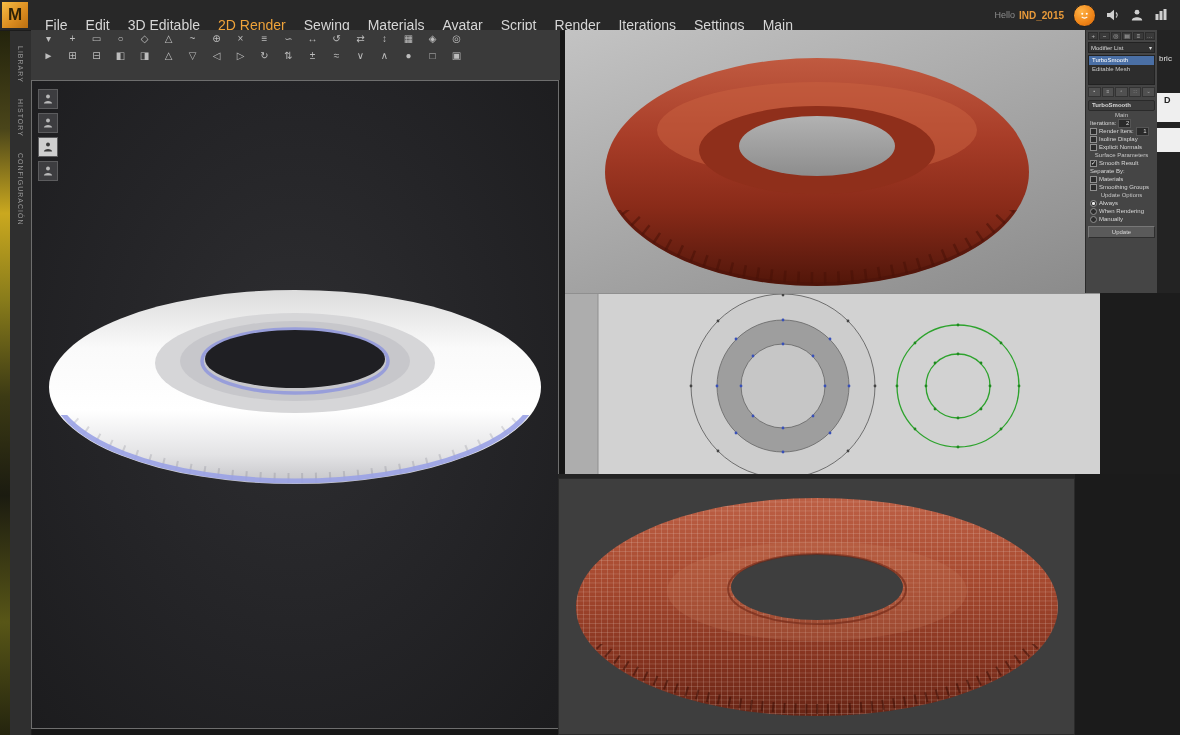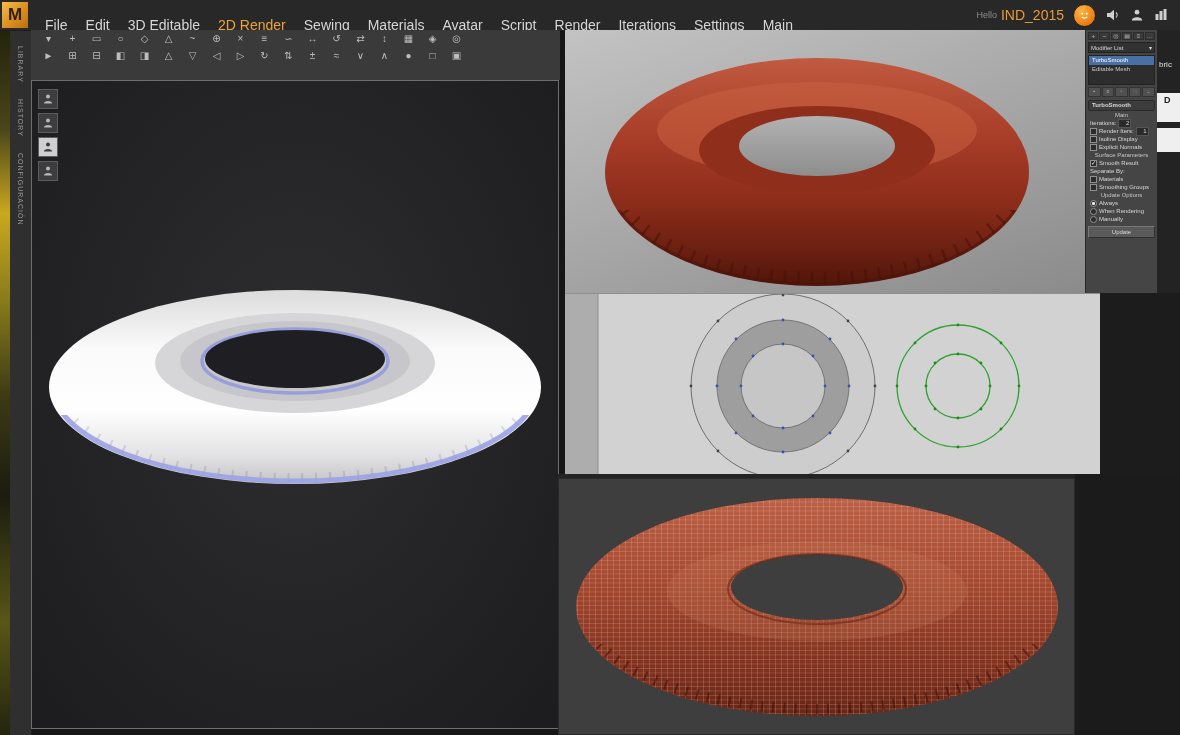--- a/index.html
+++ b/index.html
@@ -10,21 +10,21 @@
   
   .menubar{left:0;top:0;width:1180px;height:30px;background:#282828;border-bottom:1px solid #1c1c1c;
            display:flex;align-items:center;}
   .logo{width:26px;height:26px;margin:2px 8px 2px 2px;background:linear-gradient(135deg,#f7bd45,#d98a1e 60%,#b96f12);
         color:#2e2106;font-weight:bold;font-size:17px;display:flex;align-items:center;justify-content:center;}
   .menu-items{display:flex;align-items:center;}
   .menu-item{padding:0 9px;font-size:14px;color:#d6d6d6;line-height:30px;cursor:default;white-space:nowrap;margin-top:20px;}
   .menu-item.active{color:#efa33a;}
   .mb-right{position:absolute;right:12px;top:0;height:30px;display:flex;align-items:center;gap:9px;}
   .hello{color:#8d8d8d;font-size:9px;}
-  .uname{color:#e89a3a;font-size:14px;font-weight:normal;margin-left:-5px;}
+  .uname{color:#e89a3a;font-size:10px;font-weight:bold;margin-left:-5px;}
   .badge{width:21px;height:21px;border-radius:50%;background:radial-gradient(circle at 35% 30%,#ffb347,#ef8417 60%,#cf640e);
          border:1px solid #222;display:flex;align-items:center;justify-content:center;}
   .mb-icon{width:15px;height:15px;display:flex;align-items:center;justify-content:center;}
 
   
   .desktop{left:0;top:30px;width:10px;height:705px;
     background:linear-gradient(180deg,#23230c 0%,#4a451a 14%,#caa81f 26%,#8a7d1b 38%,#3c3a14 52%,#1b1b10 66%,#585617 84%,#24240e 100%);}
   .rail{left:10px;top:30px;width:21px;height:705px;background:#2f2f2f;border-right:1px solid #1e1e1e;
         display:flex;flex-direction:column;align-items:center;}
   .rail-tab{writing-mode:vertical-rl;font-size:7px;letter-spacing:1px;color:#979797;margin-top:16px;white-space:nowrap;}
@@ -75,21 +75,21 @@
   .mp-check{width:5px;height:5px;border:1px solid #909090;background:#2c2c2c;position:relative;flex:0 0 auto;}
   .mp-check.checked::after{content:"✓";position:absolute;left:0;top:-2px;font-size:6px;color:#eee;}
   .mp-radio{width:5px;height:5px;border:1px solid #909090;border-radius:50%;background:#2c2c2c;flex:0 0 auto;}
   .mp-radio.sel{background:radial-gradient(circle,#eee 0 38%,#2c2c2c 45%);}
   .mp-val{min-width:9px;height:7px;background:#2a2a2a;border:1px solid #555;text-align:right;padding:0 1px;line-height:7px;}
   .mp-update{margin-top:3px;height:10px;background:#5a5a5a;border:1px solid #777;border-right-color:#2e2e2e;
              border-bottom-color:#2e2e2e;text-align:center;line-height:10px;}
 
   
   .sliver{left:1157px;top:30px;width:23px;height:263px;background:#232323;}
-  .sliver-text{position:absolute;left:2px;top:30px;color:#e0e0e0;font-size:8px;}
+  .sliver-text{position:absolute;left:2px;top:24px;color:#e0e0e0;font-size:8px;}
   .sliver-box1{position:absolute;left:0;top:63px;width:23px;height:29px;background:#efefef;}
   .sliver-d{position:absolute;left:7px;top:2px;color:#222;font-size:9px;font-weight:bold;}
   .sliver-box2{position:absolute;left:0;top:98px;width:23px;height:24px;background:#efefef;}
 </style>
 </head>
 <body>
 
 <div class="screen">
 
   <div class="abs desktop"></div>

